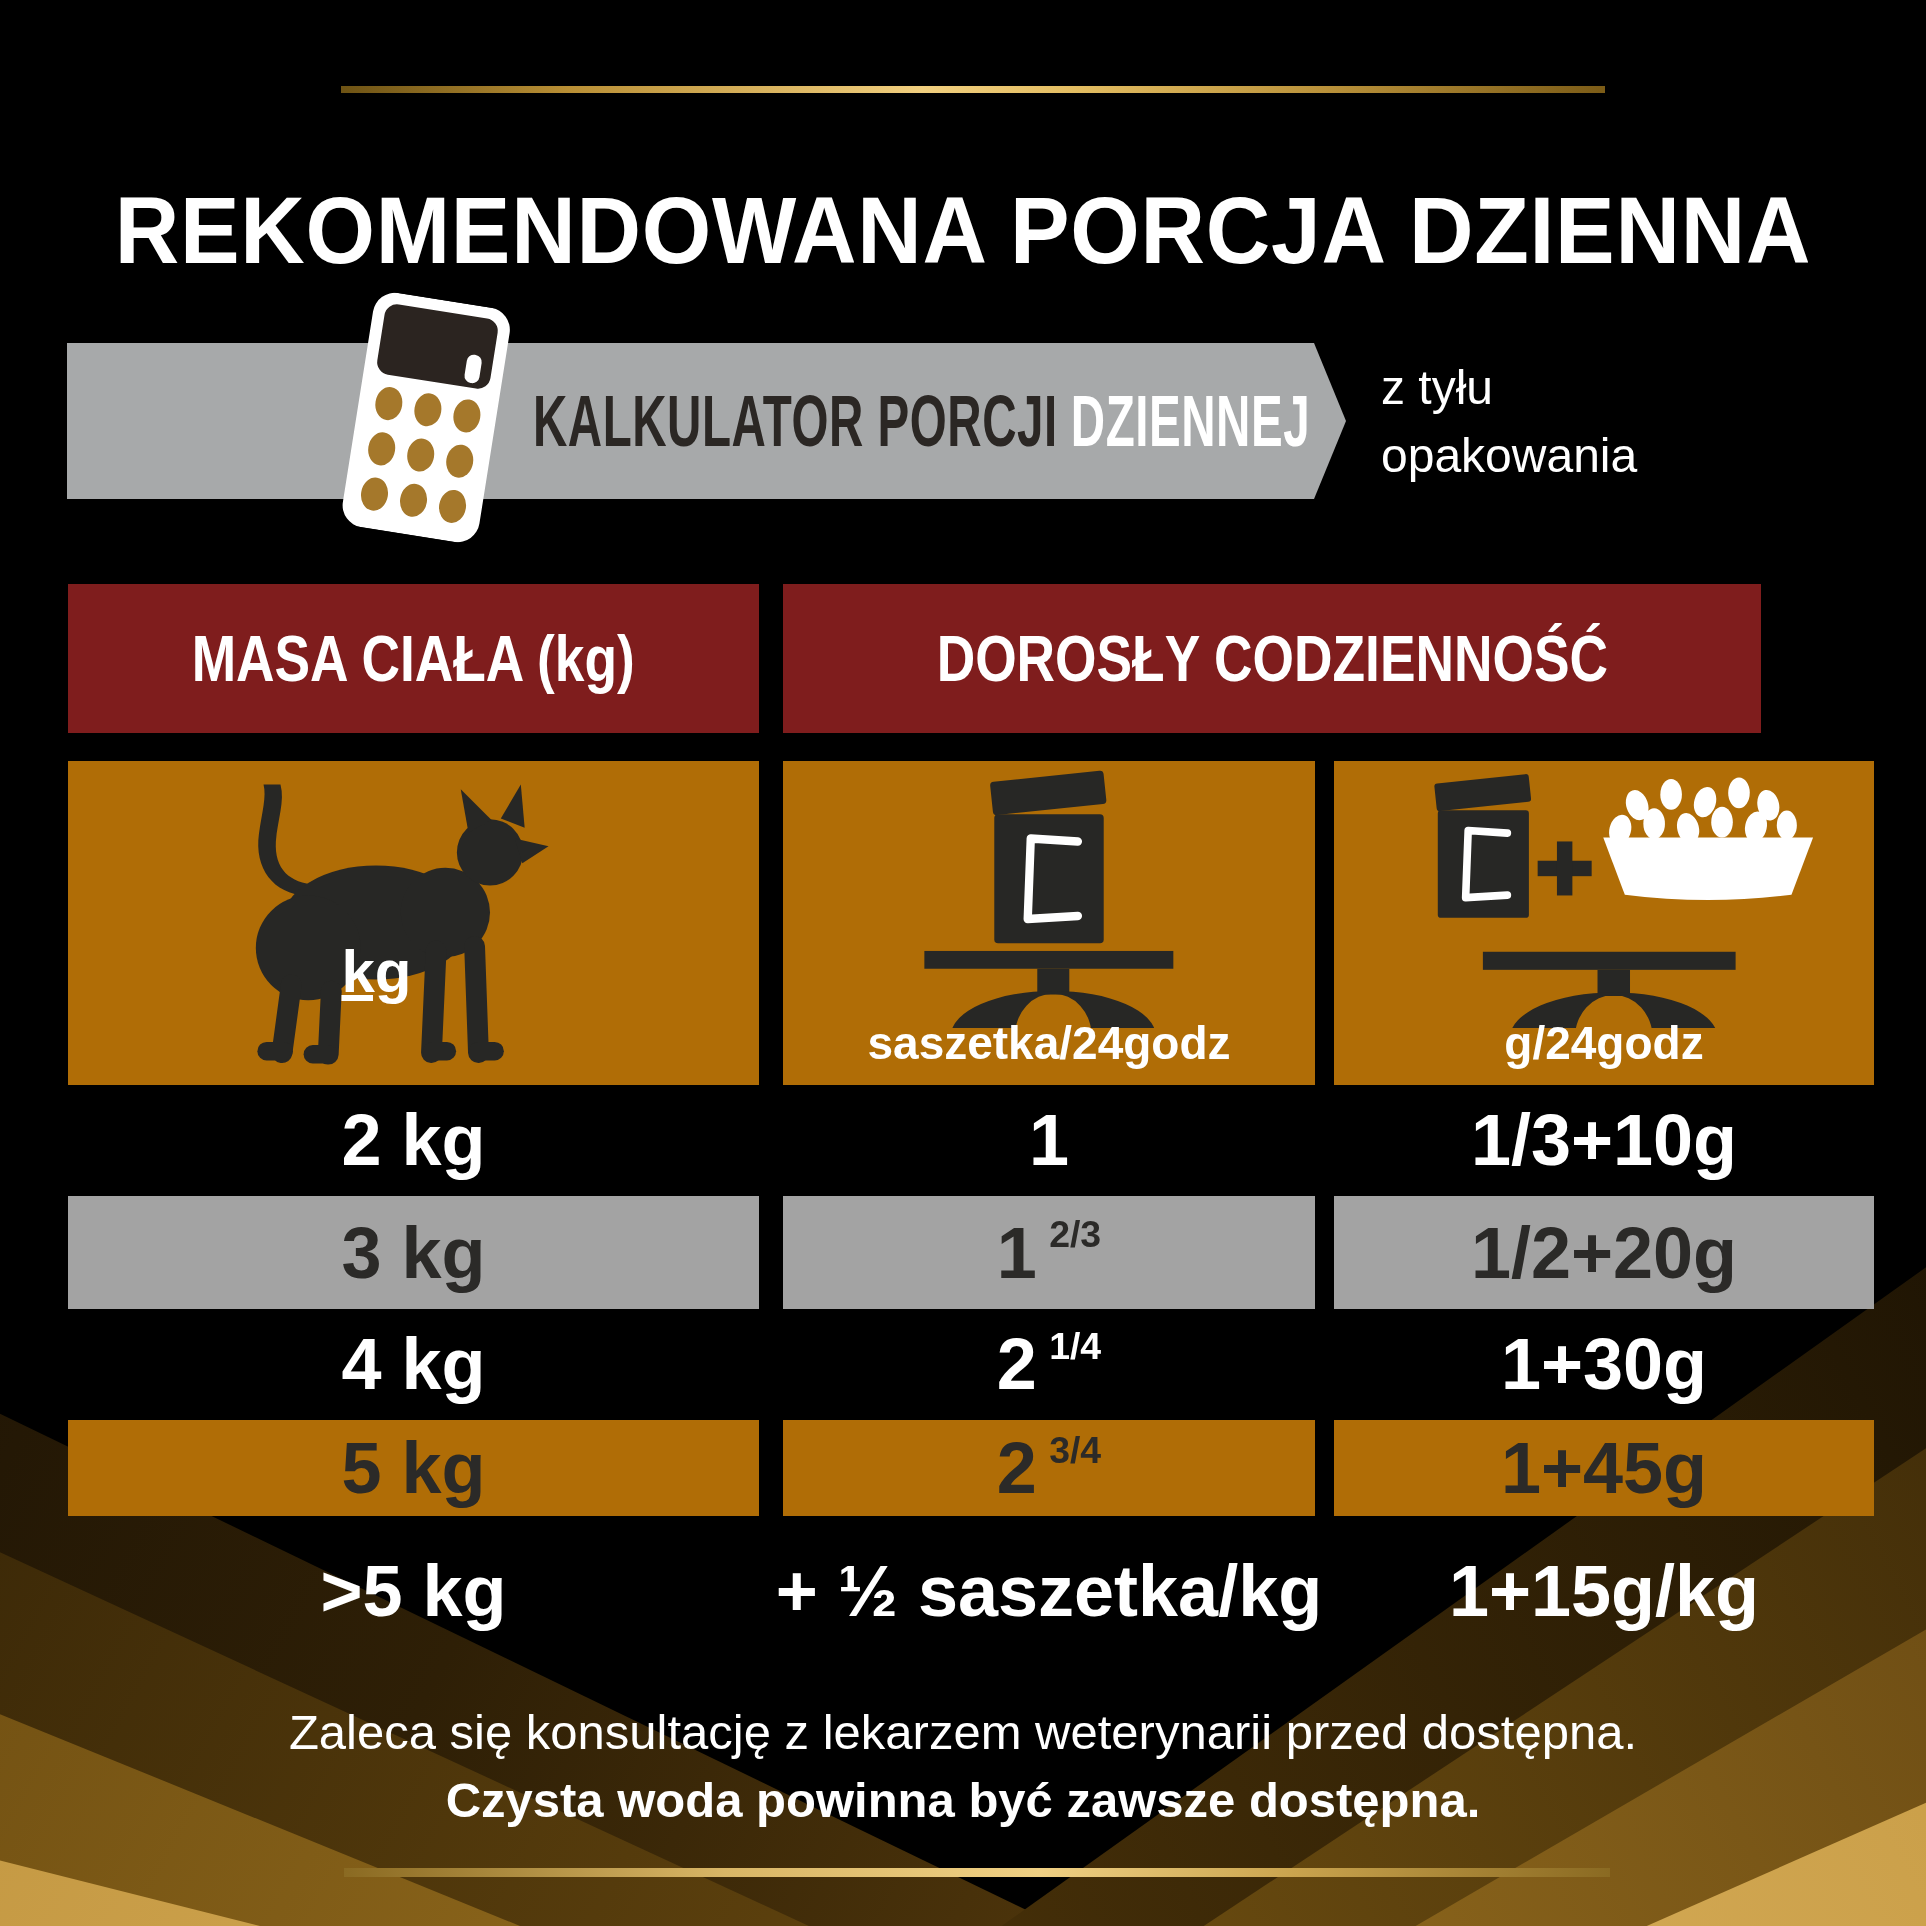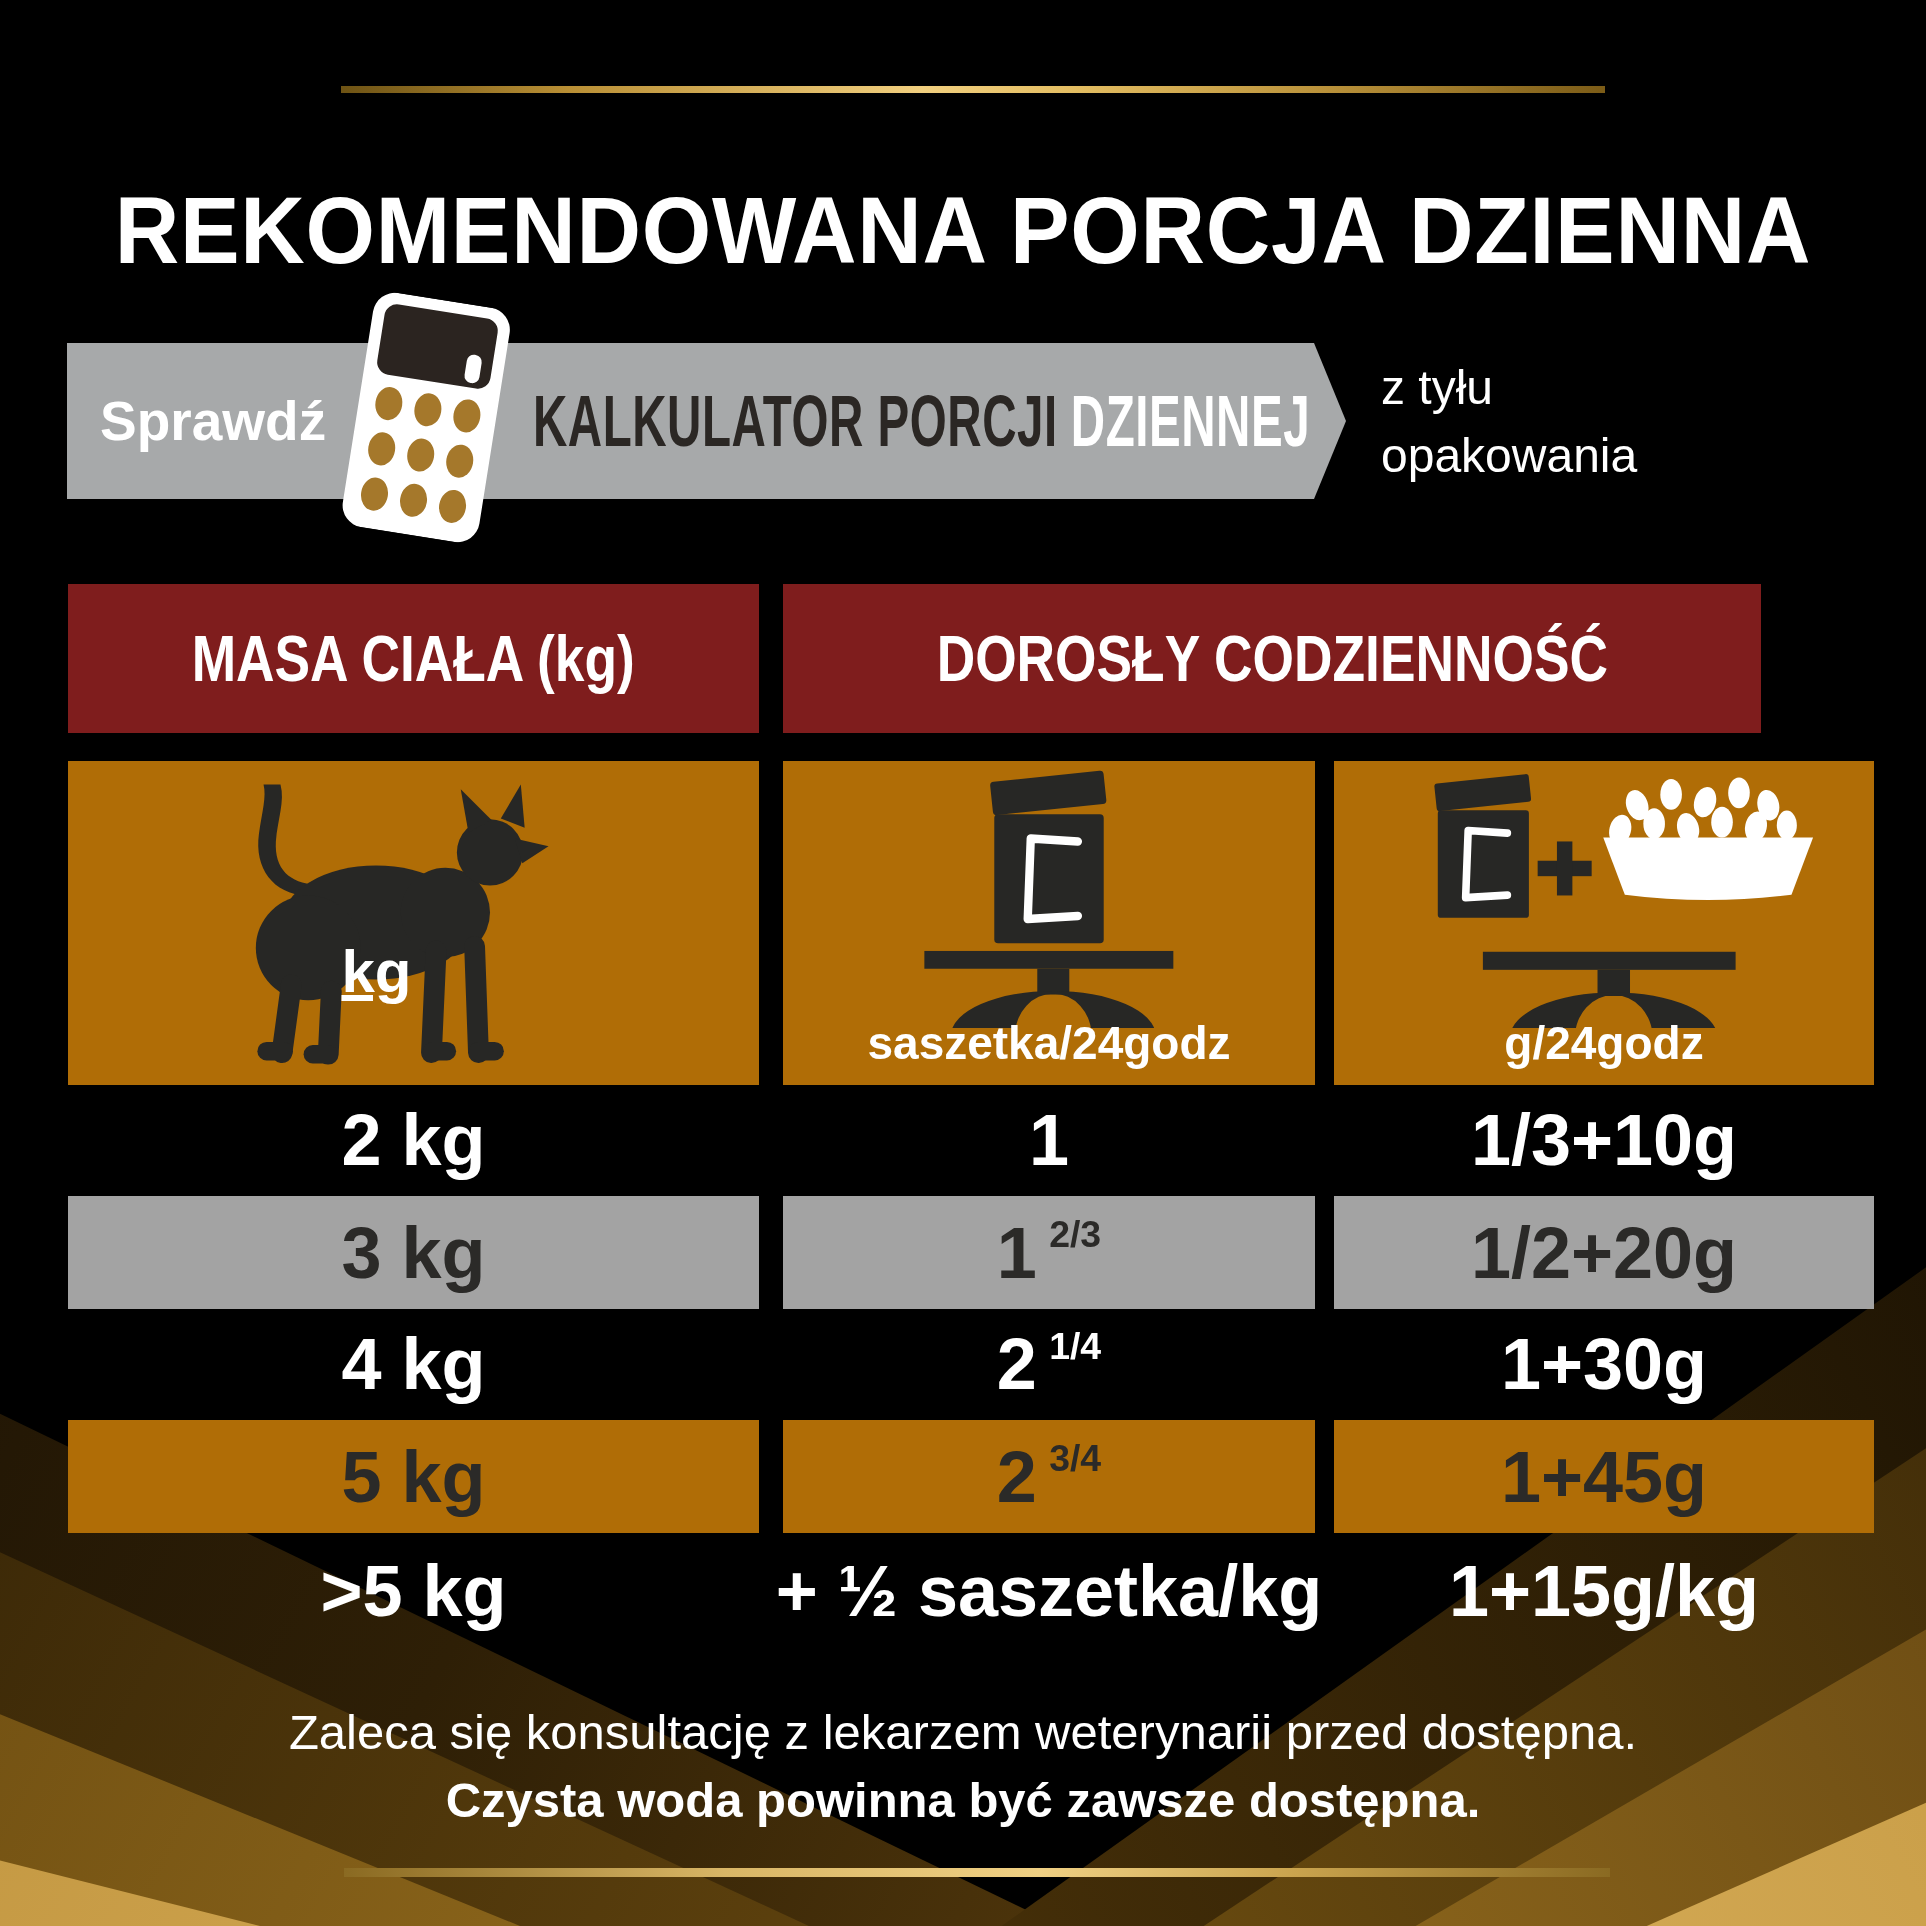--- a/index.html
+++ b/index.html
@@ -51,21 +51,21 @@
   .ilabel{position:absolute;left:0;right:0;bottom:15.4px;text-align:center;font-size:46px;font-weight:600;color:#fff;white-space:nowrap;}
   .kg-label{position:absolute;left:193px;top:176px;width:231px;text-align:center;font-size:60px;font-weight:600;color:#fff;text-decoration:underline;}
   .icon-svg{position:absolute;left:0;top:4.6px;width:100%;height:262px;}
   .cat-svg{position:absolute;left:123px;top:18.5px;width:370px;height:285px;}
   
   .cell{position:absolute;display:flex;align-items:center;justify-content:center;
     font-size:72px;font-weight:600;white-space:nowrap;color:#fff;}
   .r1{top:1084px;height:112px;}
   .r2{top:1196px;height:113px;background:#a3a3a3;color:#2b2a28;}
   .r3{top:1308px;height:112px;}
-  .r4{top:1420px;height:113px;background:#b06d06;color:#2b2a28;}
+  .r4{top:1420px;height:96px;background:#b06d06;color:#2b2a28;}
   .r5{top:1533px;height:116px;}
   .sup{font-size:52%;display:inline-block;transform:translateY(-42%);margin-left:12.3px;font-weight:600;}
   .sup:empty{display:none;}
   
   .foot1{position:absolute;left:0;top:1704px;width:100%;text-align:center;font-size:49px;font-weight:400;}
   .foot2{position:absolute;left:0;top:1772px;width:100%;text-align:center;font-size:49px;font-weight:700;}
 </style>
 </head>
 <body>
 
@@ -85,21 +85,20 @@
   <div class="content">
 
     <div class="rule-top"></div>
 
     <div class="title">
       <span class="squeeze">REKOMENDOWANA PORCJA DZIENNA</span>
     </div>
 
     <div class="banner-bar"></div>
     <div class="banner-arrow"></div>
-    <div class="check-label">Sprawdź</div>
 
     <div class="calc-icon">
       <svg width="140" height="237" viewBox="0 0 175 300">
         <rect x="0" y="0" width="175" height="300" rx="28" fill="#ffffff"></rect>
         <rect x="15" y="14" width="145" height="90" rx="16" fill="#2b2420"></rect>
         <rect x="127" y="62" width="19" height="36" rx="9" fill="#ffffff"></rect>
         <ellipse cx="38" cy="140" rx="17" ry="21" fill="#a5782b"></ellipse>
         <ellipse cx="88" cy="140" rx="17" ry="21" fill="#a5782b"></ellipse>
         <ellipse cx="138" cy="140" rx="17" ry="21" fill="#a5782b"></ellipse>
         <ellipse cx="38" cy="198" rx="17" ry="21" fill="#a5782b"></ellipse>

